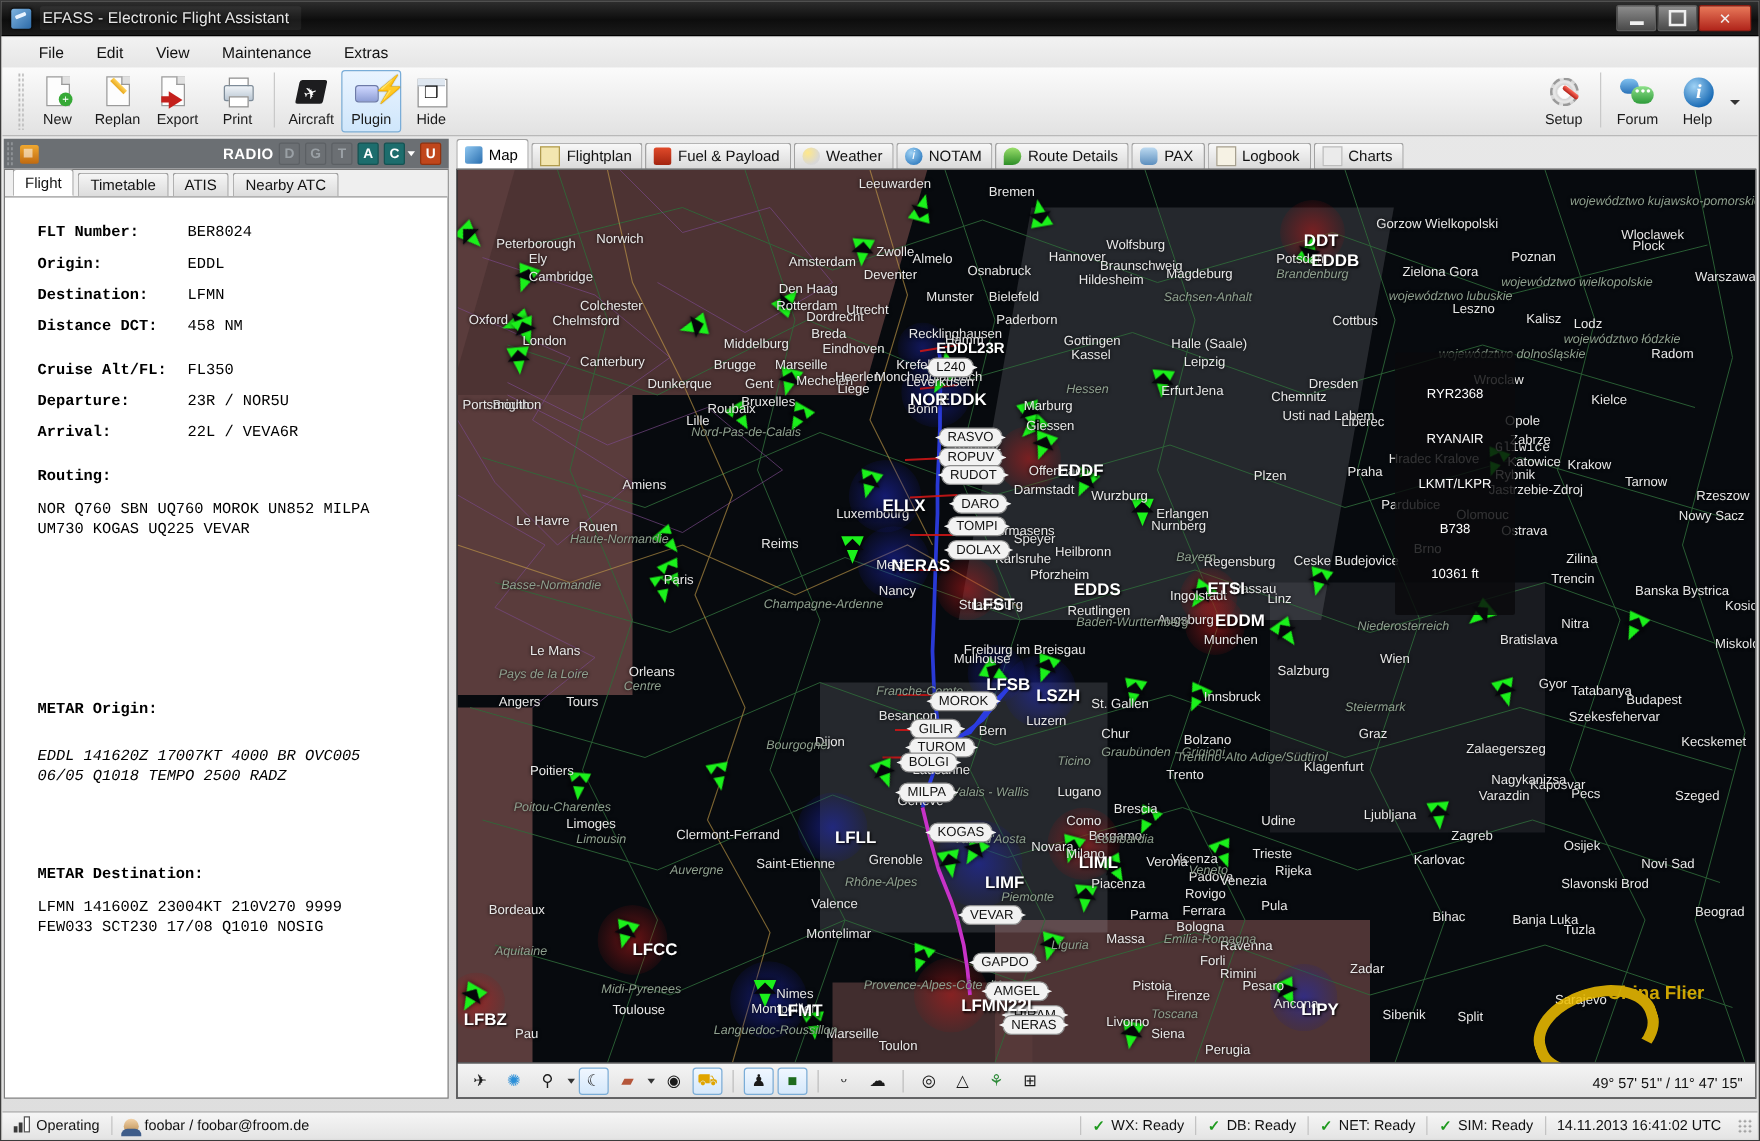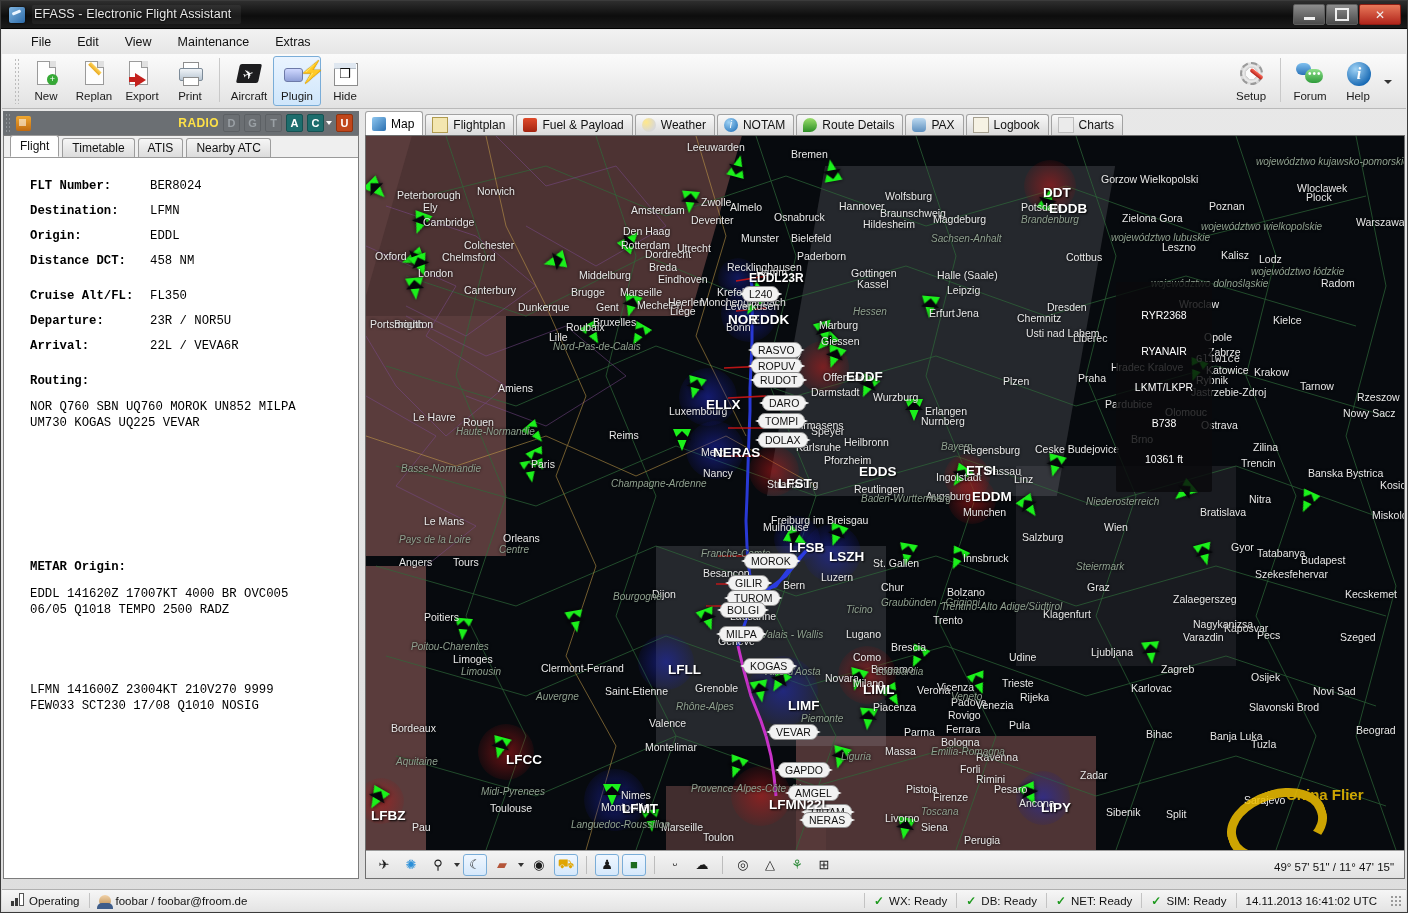--- a/index.html
+++ b/index.html
@@ -105,21 +105,21 @@
 
   
   .radiobar{
     position:absolute;left:2px;top:110px;width:356px;height:24px;
     background:#6b6f73;display:flex;align-items:center;box-sizing:border-box;
   }
   .radio-grip{width:6px;height:20px;margin-left:2px;
     background-image:radial-gradient(#8e9296 1px,transparent 1px);background-size:3px 4px;}
   .radio-ico{width:15px;height:15px;margin-left:5px;background:linear-gradient(#f0a830,#c06a10);border-radius:2px;position:relative;}
   .radio-ico:after{content:"";position:absolute;left:3px;top:3px;width:7px;height:7px;background:#fff;opacity:.55;}
-  .radio-lbl{color:#fde047;font-size:12px;font-weight:bold;margin-left:auto;letter-spacing:.4px;}
+  .radio-lbl{color:#ffffff;font-size:12px;font-weight:bold;margin-left:auto;letter-spacing:.4px;}
   .rbtn{
     width:17px;height:18px;margin-left:4px;border-radius:2px;
     color:#9aa0a5;font-size:11px;font-weight:bold;
     display:flex;align-items:center;justify-content:center;
     background:#6b6f73;border:1px solid #5c6064;box-sizing:border-box;
   }
   .rbtn.on{background:#1d6d6d;color:#fff;border-color:#145252;}
   .rbtn.orange{background:#c0461b;color:#fff;border-color:#90320f;margin-right:6px;}
   .rcaret{width:0;height:0;border-left:3.5px solid transparent;border-right:3.5px solid transparent;border-top:4px solid #fff;margin-left:2px;}
 
@@ -375,26 +375,26 @@
       <div class="ltab">Timetable</div>
       <div class="ltab">ATIS</div>
       <div class="ltab">Nearby ATC</div>
     </div>
     <div class="lbody">
       <div class="frow">
         <div class="fkey">FLT Number:</div>
         <div class="fval">BER8024</div>
       </div>
       <div class="frow">
+        <div class="fkey">Origin:</div>
+        <div class="fval">EDDL</div>
+      </div>
+      <div class="frow">
         <div class="fkey">Destination:</div>
         <div class="fval">LFMN</div>
-      </div>
-      <div class="frow">
-        <div class="fkey">Origin:</div>
-        <div class="fval">EDDL</div>
       </div>
       <div class="frow">
         <div class="fkey">Distance DCT:</div>
         <div class="fval">458 NM</div>
       </div>
 
       <div class="gap-s"></div>
 
       <div class="frow">
         <div class="fkey">Cruise Alt/FL:</div>
@@ -411,25 +411,26 @@
 
       <div class="gap-s"></div>
 
       <div class="sec-title">Routing:</div>
       <div class="mono-block" style="margin-top:6px;">NOR Q760 SBN UQ760 MOROK UN852 MILPA
 UM730 KOGAS UQ225 VEVAR</div>
 
       <div style="height:124px;"></div>
 
       <div class="sec-title">METAR Origin:</div>
-      <div class="mono-block" style="margin-top:7px;">EDDL 141620Z 17007KT 4000 BR OVC005
+      <div class="mono-block" style="margin-top:18px;font-style:italic;">EDDL 141620Z 17007KT 4000 BR OVC005
 06/05 Q1018 TEMPO 2500 RADZ</div>
 
       <div style="height:58px;"></div>
 
+      <div class="sec-title">METAR Destination:</div>
       <div class="mono-block" style="margin-top:7px;">LFMN 141600Z 23004KT 210V270 9999
 FEW033 SCT230 17/08 Q1010 NOSIG</div>
     </div>
   </div>
 
   <div class="maptabs">
     <div class="mtab sel">
       <span class="mtab-ico" style="background:linear-gradient(135deg,#8fc7f0,#2a6fb0);border-radius:2px;"></span>
       <span>Map</span>
     </div>

